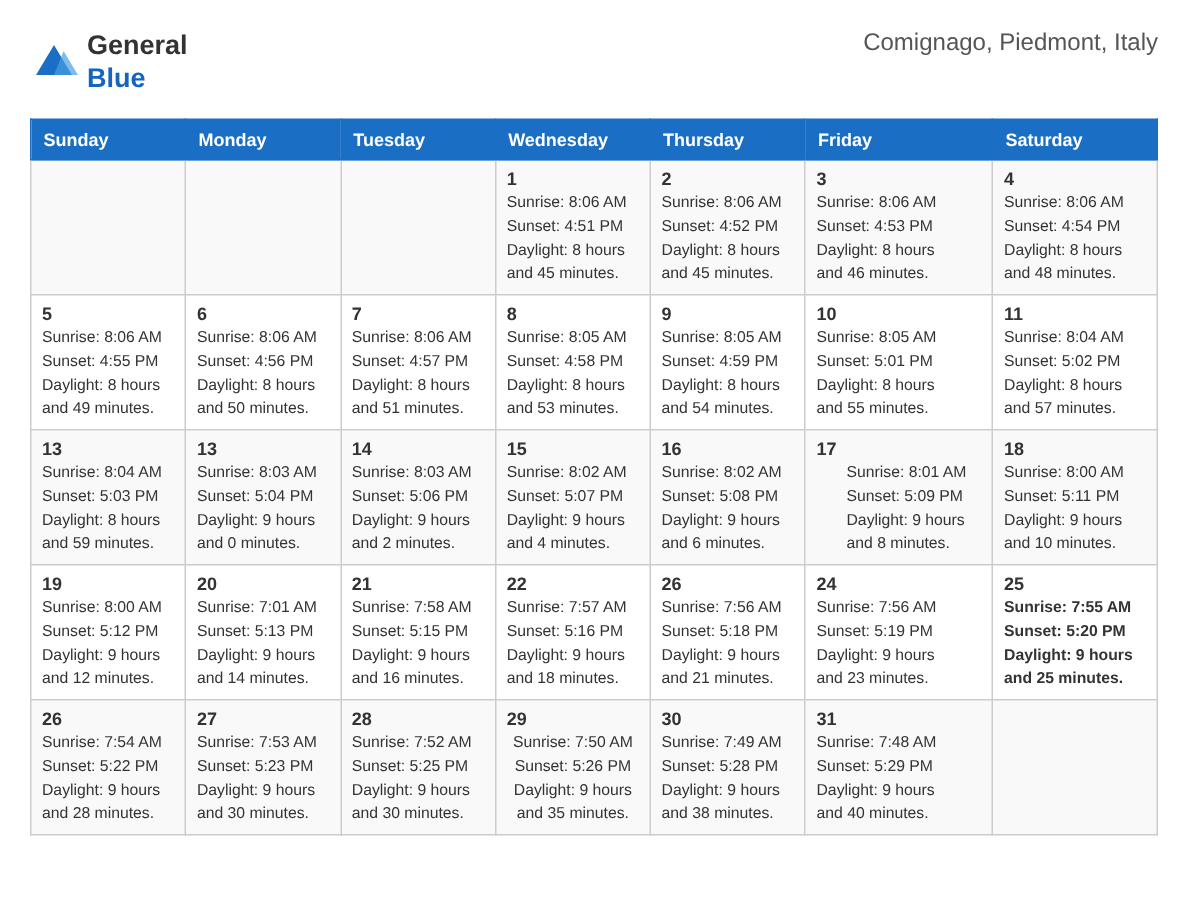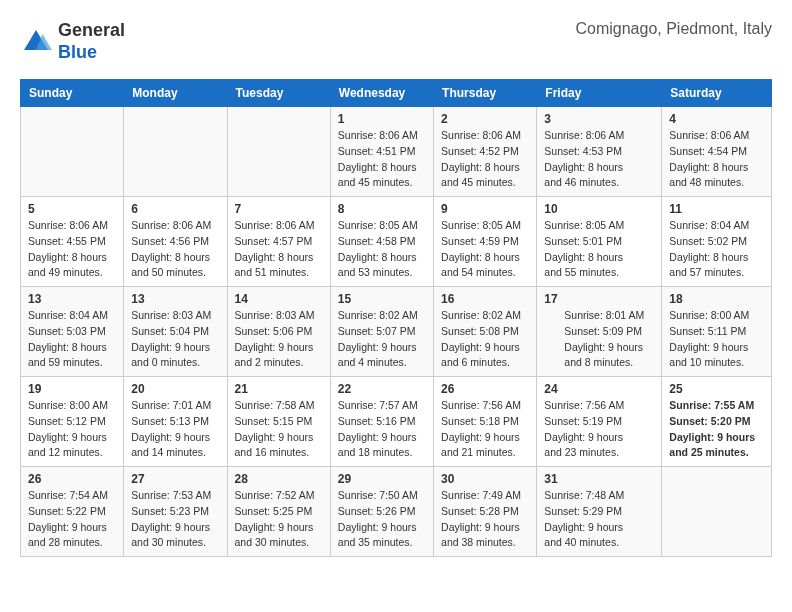--- a/index.html
+++ b/index.html
@@ -323,21 +323,21 @@
         </td>
         <td>
           <div class="day-number">28</div>
           <div class="day-info" style="white-space: pre-line;">Sunrise: 7:52 AM
 Sunset: 5:25 PM
 Daylight: 9 hours
 and 30 minutes.</div>
         </td>
         <td>
           <div class="day-number">29</div>
-          <div class="day-info" style="white-space: pre-line;">Sunrise: 7:50 AM
+          <div class="day-info" style="white-space: pre-line; text-align: center;">Sunrise: 7:50 AM
 Sunset: 5:26 PM
 Daylight: 9 hours
 and 35 minutes.</div>
         </td>
         <td>
           <div class="day-number">30</div>
           <div class="day-info" style="white-space: pre-line;">Sunrise: 7:49 AM
 Sunset: 5:28 PM
 Daylight: 9 hours
 and 38 minutes.</div>

